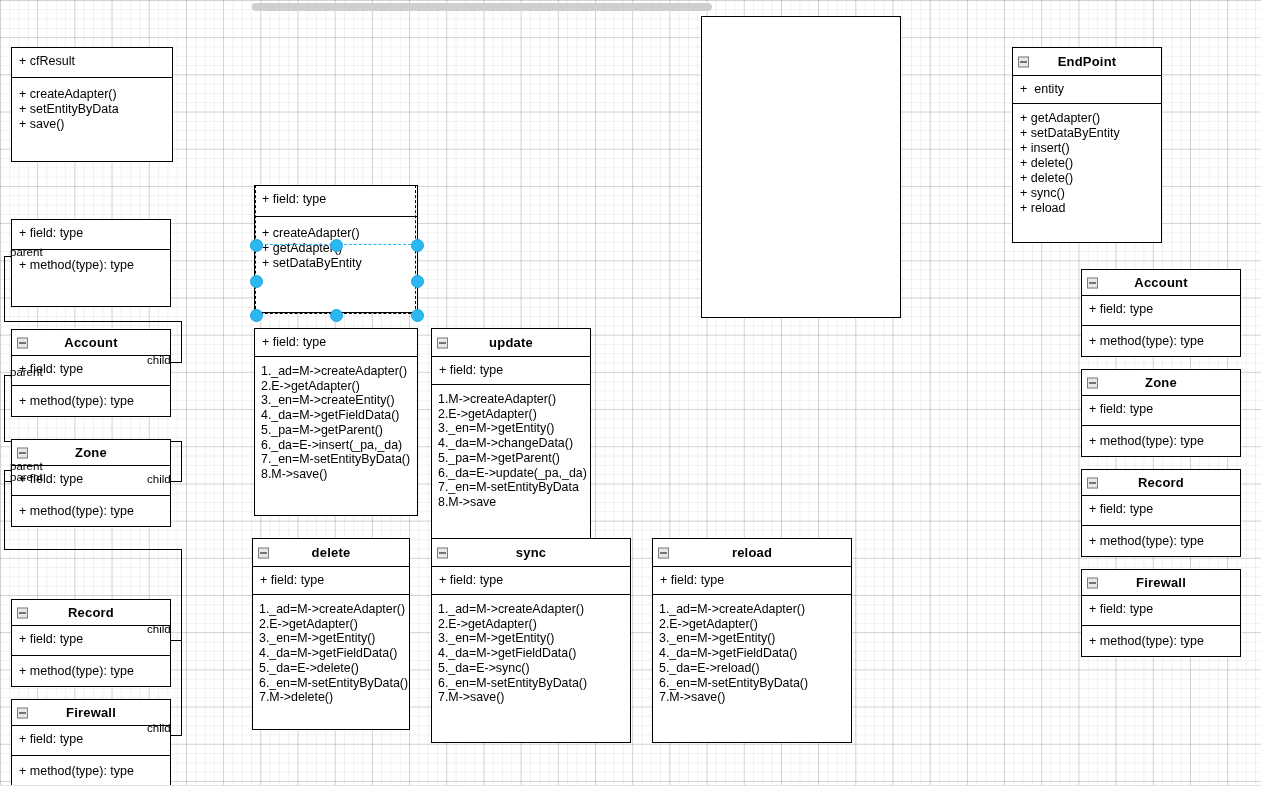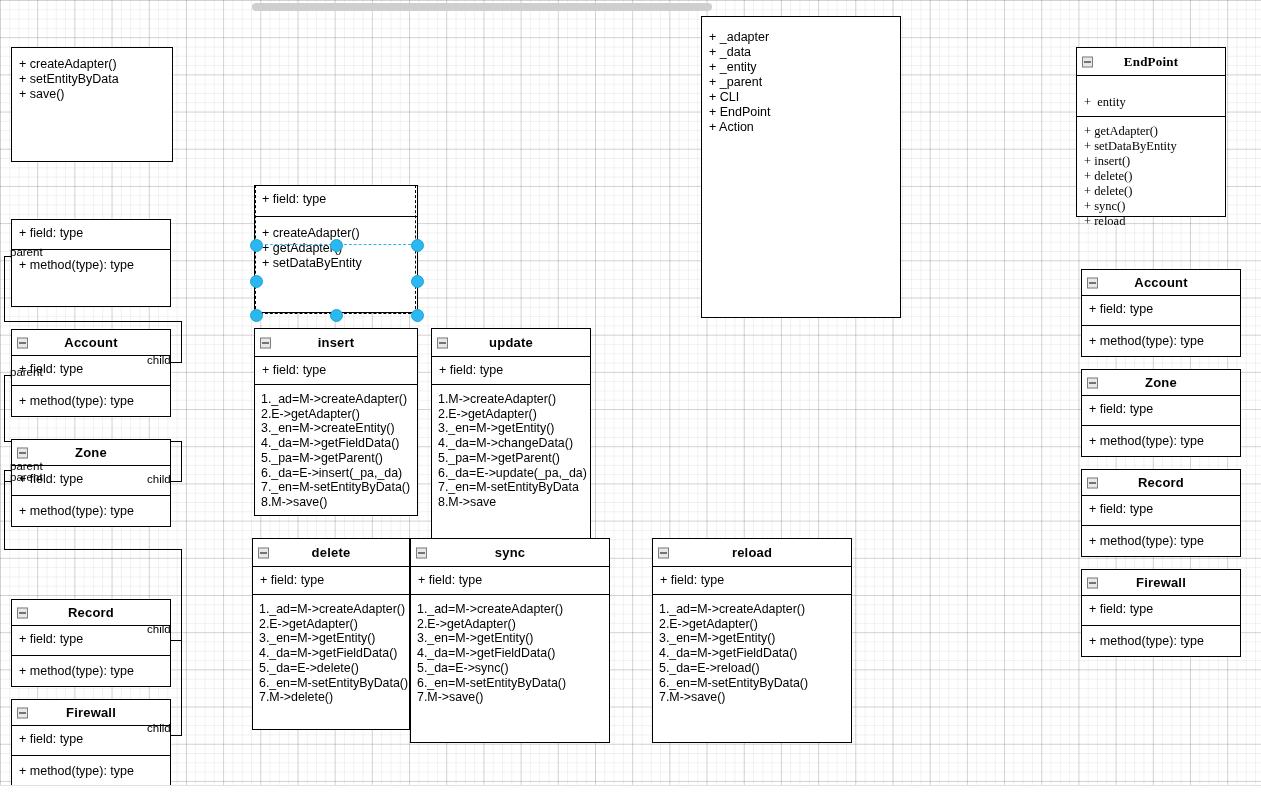--- a/index.html
+++ b/index.html
@@ -184,45 +184,39 @@
   <div class="edgelbl" style="left:10px; top:246px;">parent</div>
   <div class="edgelbl" style="left:10px; top:366px;">parent</div>
   <div class="edgelbl" style="left:147px; top:354px;">child</div>
   <div class="edgelbl" style="left:10px; top:460px;">parent</div>
   <div class="edgelbl" style="left:10px; top:471px;">parent</div>
   <div class="edgelbl" style="left:147px; top:473px;">child</div>
   <div class="edgelbl" style="left:147px; top:623px;">child</div>
   <div class="edgelbl" style="left:147px; top:722px;">child</div>
 
   <div class="uml" style="left:11px; top:47px; width:162px; height:115px;">
+    <div class="sect" style="height:30px;">
+      <div class="ln">+ cfResult</div>
+    </div>
     <div class="sect nb pad-top">
       <div class="ln">+ createAdapter()</div>
       <div class="ln">+ setEntityByData</div>
       <div class="ln">+ save()</div>
     </div>
   </div>
 
   <div class="uml" style="left:701px; top:16px; width:200px; height:302px;">
-    <div class="sect" style="height:134px; padding-top:13px;">
-      <div class="ln">+ _adapter</div>
-      <div class="ln">+ _data</div>
-      <div class="ln">+ _entity</div>
-      <div class="ln">+ _parent</div>
-      <div class="ln">+ CLI</div>
-      <div class="ln">+ EndPoint</div>
-      <div class="ln">+ Action</div>
-    </div>
-  </div>
-
-  <div class="uml" style="left:1076px; top:47px; width:150px; height:170px;font-family:Liberation Serif, serif;">
+  </div>
+
+  <div class="uml" style="left:1012px; top:47px; width:150px; height:196px;">
     <div class="hdr" style="height:28px;">
       <span class="collapse"></span>
       <span>EndPoint</span>
     </div>
-    <div class="sect" style="height:28px;margin-top:13px;">
+    <div class="sect" style="height:28px;">
       <div class="ln">+  entity</div>
     </div>
     <div class="sect nb" style="padding-top:7px;">
       <div class="ln">+ getAdapter()</div>
       <div class="ln">+ setDataByEntity</div>
       <div class="ln">+ insert()</div>
       <div class="ln">+ delete()</div>
       <div class="ln">+ delete()</div>
       <div class="ln">+ sync()</div>
       <div class="ln">+ reload</div>
@@ -245,24 +239,20 @@
   <div class="handle" style="left:255px; top:244px;"></div>
   <div class="handle" style="left:335px; top:244px;"></div>
   <div class="handle" style="left:416px; top:244px;"></div>
   <div class="handle" style="left:255px; top:280px;"></div>
   <div class="handle" style="left:416px; top:280px;"></div>
   <div class="handle" style="left:255px; top:314px;"></div>
   <div class="handle" style="left:335px; top:314px;"></div>
   <div class="handle" style="left:416px; top:314px;"></div>
 
   <div class="uml" style="left:254px; top:328px; width:164px; height:188px;">
-    <div class="hdr" style="height:28px;">
-      <span class="collapse"></span>
-      <span>insert</span>
-    </div>
     <div class="sect" style="height:28px;">
       <div class="ln">+ field: type</div>
     </div>
     <div class="sect nb steps">
       <div class="ln">1._ad=M-&gt;createAdapter()</div>
       <div class="ln">2.E-&gt;getAdapter()</div>
       <div class="ln">3._en=M-&gt;createEntity()</div>
       <div class="ln">4._da=M-&gt;getFieldData()</div>
       <div class="ln">5._pa=M-&gt;getParent()</div>
       <div class="ln">6._da=E-&gt;insert(_pa,_da)</div>
@@ -303,21 +293,21 @@
       <div class="ln">1._ad=M-&gt;createAdapter()</div>
       <div class="ln">2.E-&gt;getAdapter()</div>
       <div class="ln">3._en=M-&gt;getEntity()</div>
       <div class="ln">4._da=M-&gt;getFieldData()</div>
       <div class="ln">5._da=E-&gt;delete()</div>
       <div class="ln">6._en=M-setEntityByData()</div>
       <div class="ln">7.M-&gt;delete()</div>
     </div>
   </div>
 
-  <div class="uml" style="left:410px; top:538px; width:200px; height:205px;">
+  <div class="uml" style="left:431px; top:538px; width:200px; height:205px;">
     <div class="hdr" style="height:28px;">
       <span class="collapse"></span>
       <span>sync</span>
     </div>
     <div class="sect" style="height:28px;">
       <div class="ln">+ field: type</div>
     </div>
     <div class="sect nb steps">
       <div class="ln">1._ad=M-&gt;createAdapter()</div>
       <div class="ln">2.E-&gt;getAdapter()</div>

